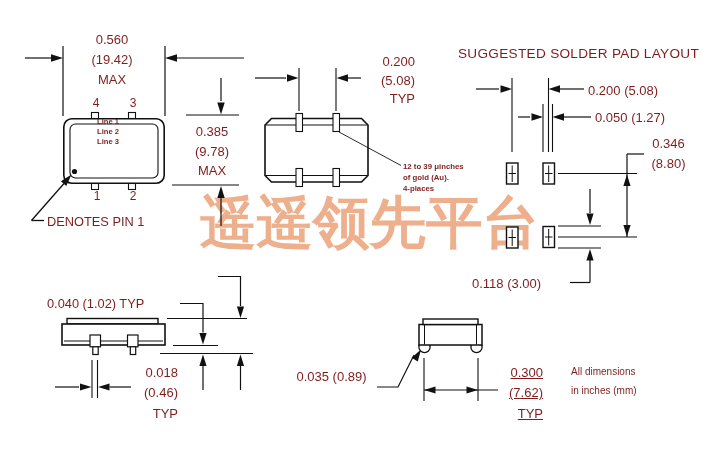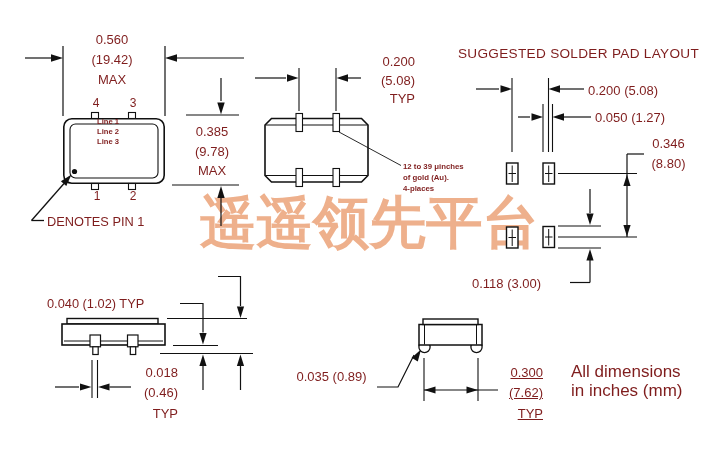--- a/index.html
+++ b/index.html
@@ -227,18 +227,18 @@
   <div class="txt dim r" style="left:290px;top:366px;width:83px;line-height:21px;text-align:center;">
     <div>0.035 (0.89)</div>
   </div>
 
   <div class="txt dim r" style="left:496px;top:362.5px;width:47px;line-height:20.5px;text-decoration:underline;">
     <div>0.300</div>
     <div>(7.62)</div>
     <div>TYP</div>
   </div>
 
-  <div class="txt" style="left:571px;top:362px;font-size:17px;line-height:19px;">
+  <div class="txt" style="left:571px;top:362px;font-size:10px;line-height:19px;">
     <div>All dimensions</div>
     <div>in inches (mm)</div>
   </div>
 
 </div>
 
 </body></html>

